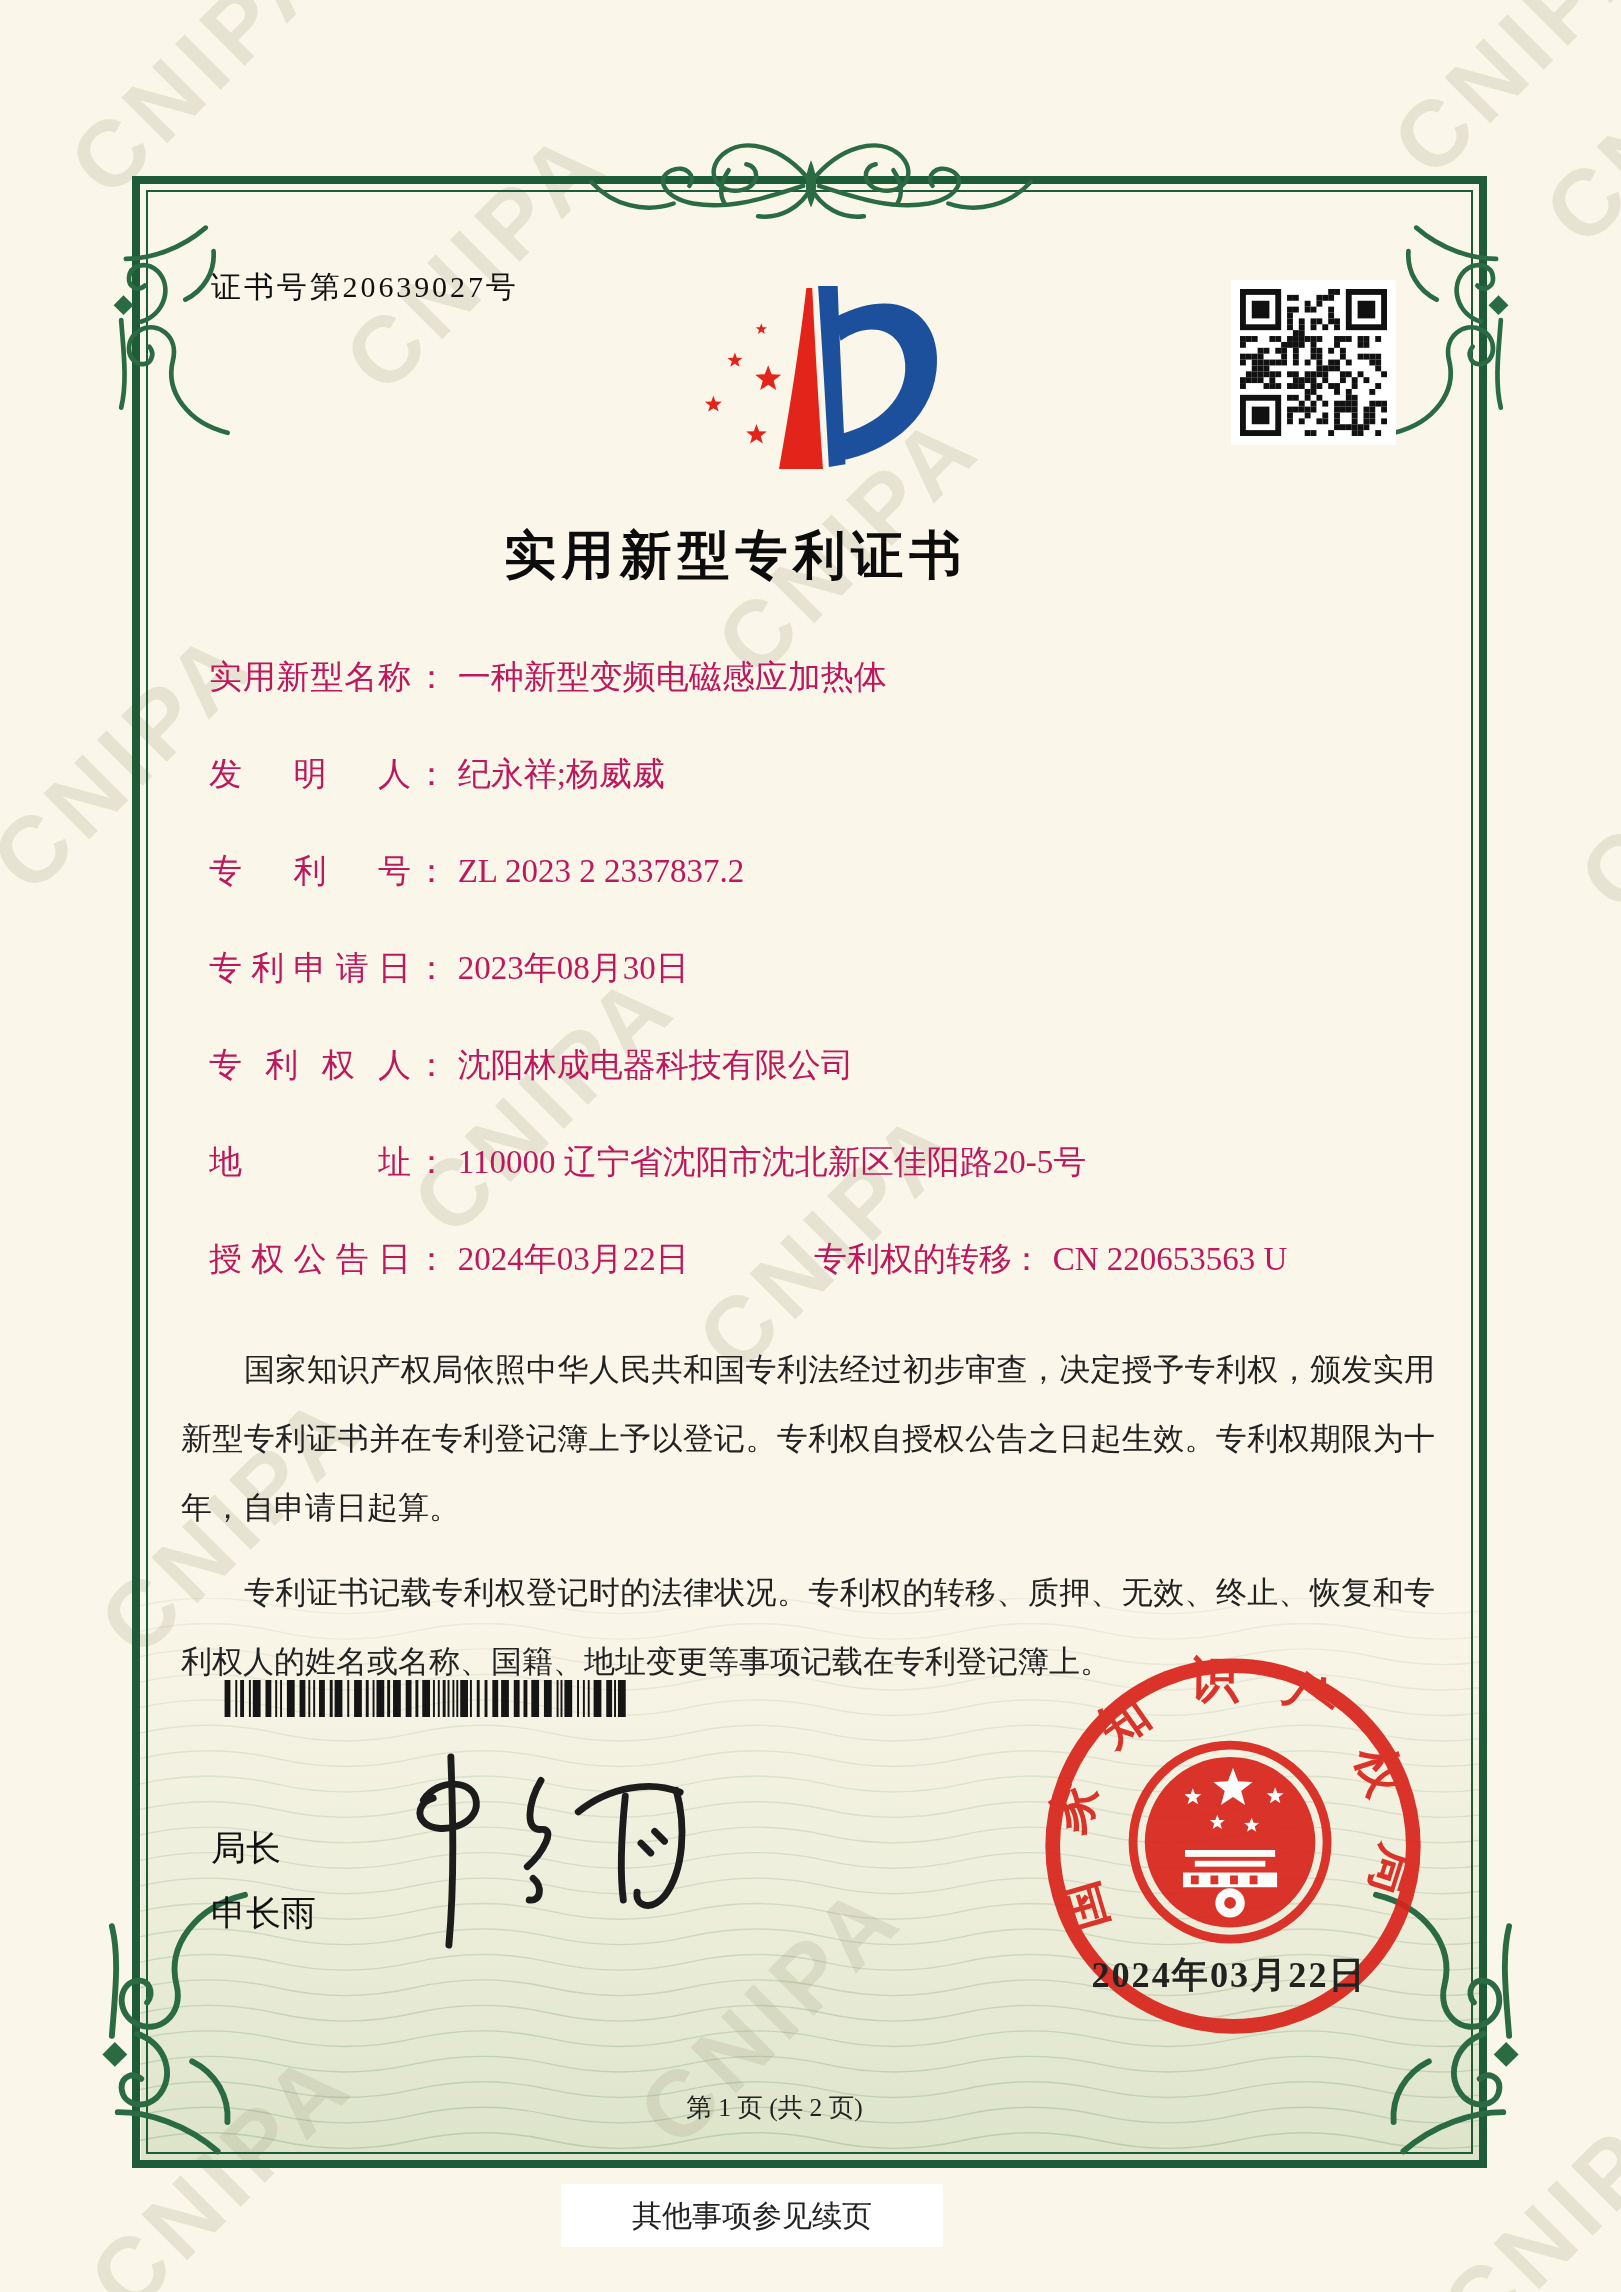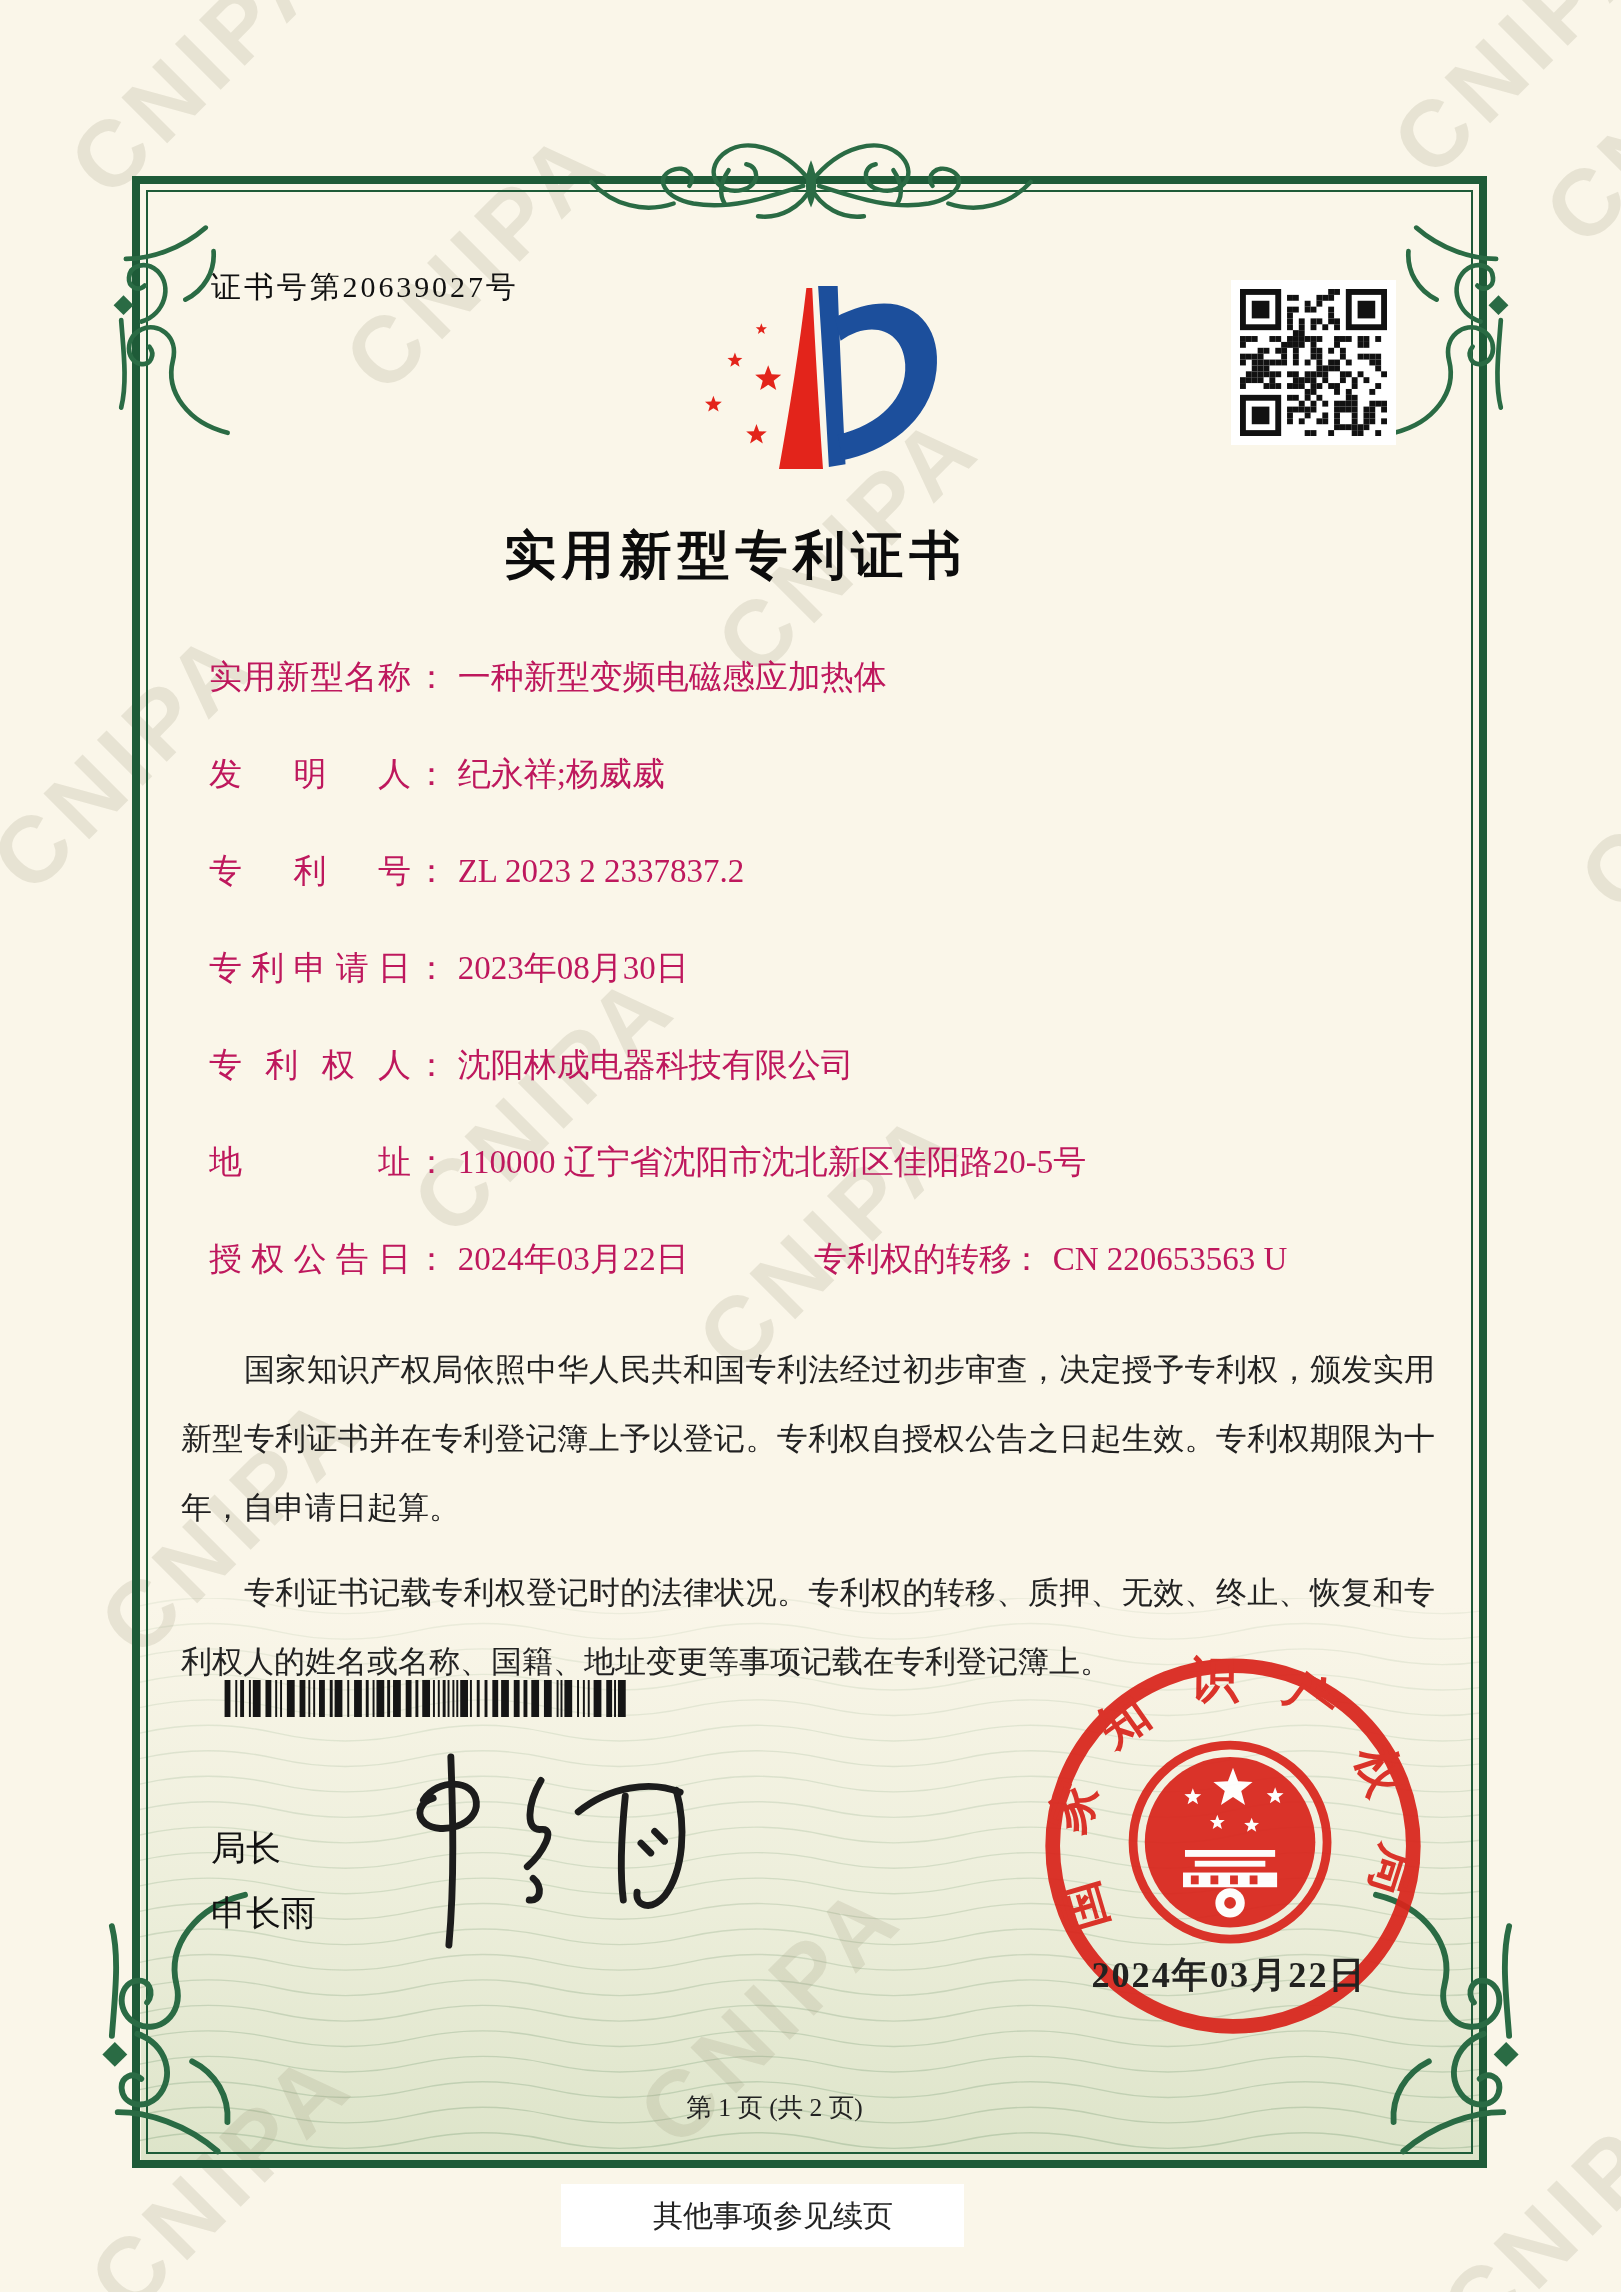--- a/index.html
+++ b/index.html
@@ -28,21 +28,21 @@
   .pair2{position:absolute;left:605px;top:0;white-space:nowrap;}
   .pair2 .flabel{width:192px;}
   .paras{position:absolute;left:165px;top:1319px;width:1286px;font-size:31px;
     line-height:69px;text-align:justify;color:#222;}
   .paras p{margin:16px;text-indent:63px;}
   .officer{position:absolute;left:211px;font-size:35px;font-weight:normal;
     font-family:"Liberation Sans","DejaVu Sans",sans-serif;color:#111;}
   .page-footer{position:absolute;left:0;top:2090px;width:1549px;text-align:center;
     font-size:25.5px;color:#222;}
   .note-band{position:absolute;left:561px;top:2184px;width:382px;height:63px;
-    background:#ffffff;text-align:center;line-height:63px;font-size:30px;color:#222;padding-left:21px;}
+    background:#ffffff;text-align:center;line-height:63px;font-size:30px;color:#222;}
   .waves-wrap{position:absolute;left:139px;top:1598px;width:1346px;height:568px;pointer-events:none;}
   .grad{position:absolute;left:141px;top:1607px;width:1344px;height:559px;pointer-events:none;
     background:linear-gradient(180deg,rgba(231,236,218,0) 0%,rgba(219,228,200,0.45) 55%,rgba(208,220,187,0.7) 100%);}
   svg{display:block;}
   .abs{position:absolute;}
 </style>
 </head>
 <body>
 
 <div id="page">

